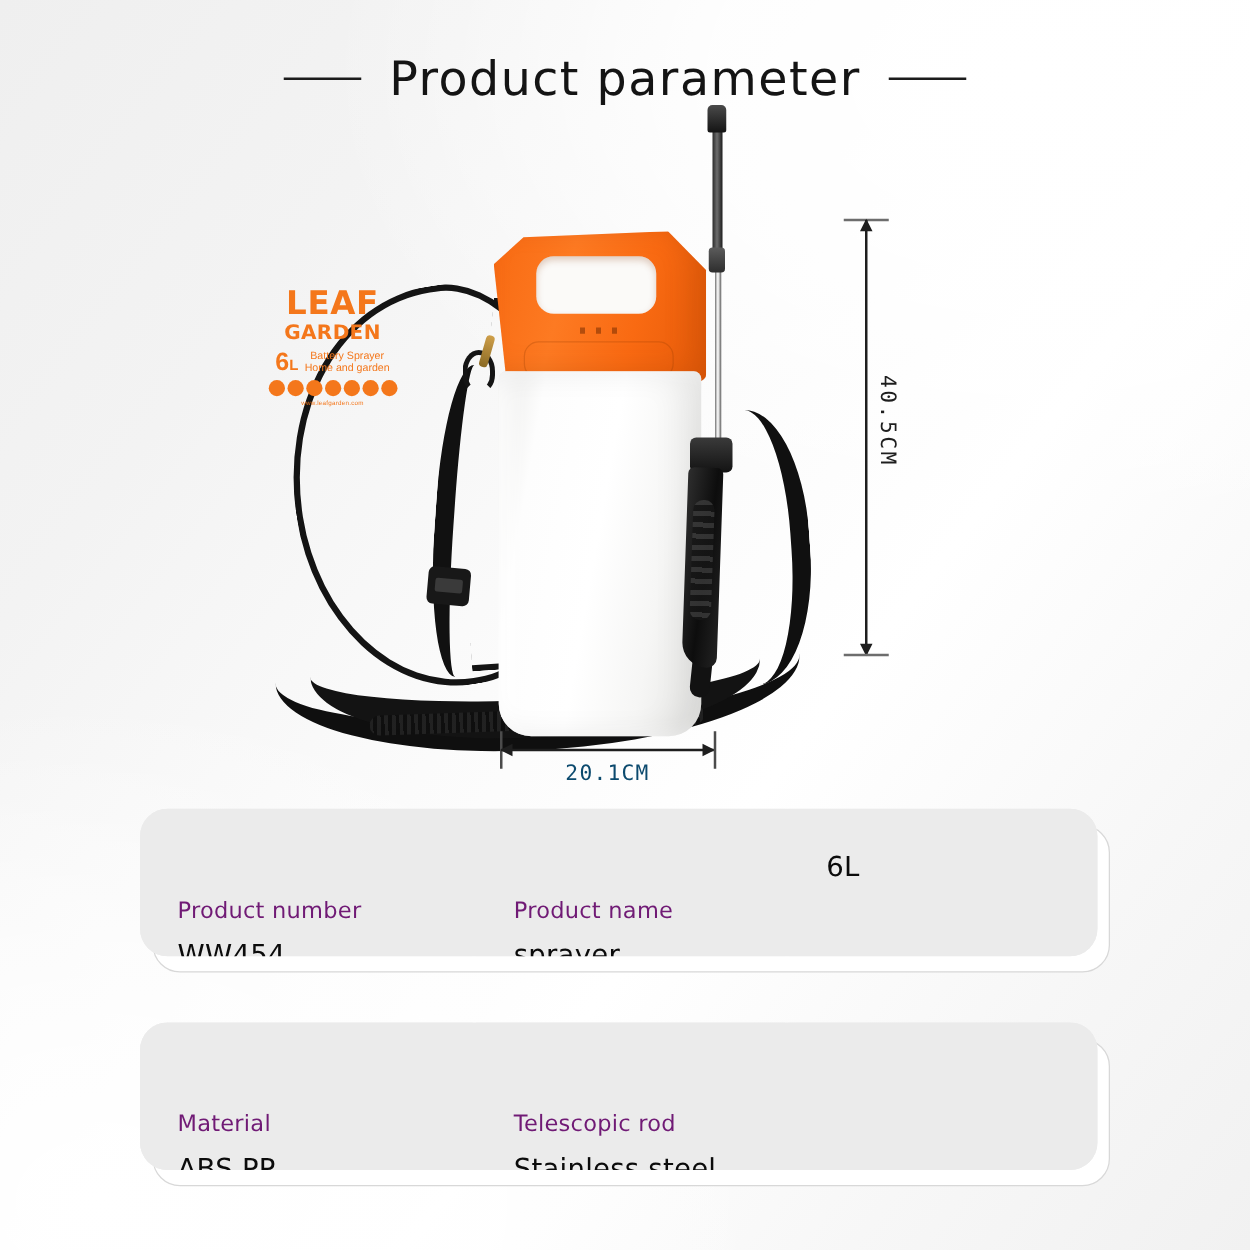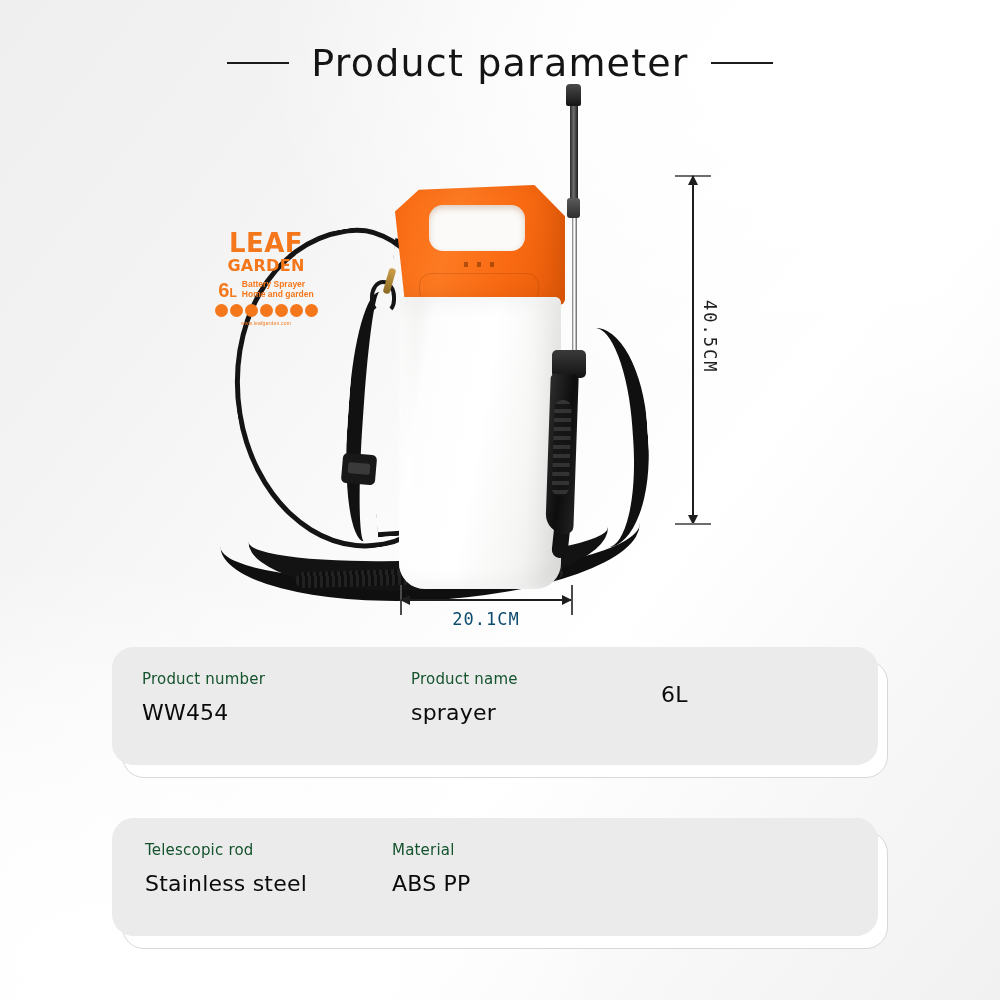--- a/index.html
+++ b/index.html
@@ -234,21 +234,21 @@
     font-size: 16px; font-weight: 700;
     letter-spacing: .3px; line-height: 1.25;
   }
   .lbl-row {
     display: flex; align-items: center; justify-content: center;
     gap: 5px; margin-top: 4px;
   }
   .lbl-cap { font-size: 20px; font-weight: 700; line-height: 1; }
   .lbl-cap span { font-size: 12px; }
   .lbl-tag {
-    font-size: 8.5px; font-weight: 700; line-height: 1.15; text-align: left;
+    font-size: 8.5px; font-weight: 400; line-height: 1.15; text-align: center;
   }
   .lbl-icons {
     display: flex; justify-content: center; gap: 2px; margin-top: 4px;
   }
   .lbl-icons i {
     width: 13px; height: 13px; border-radius: 50%;
     background: #f4771b; display: inline-block;
   }
   .lbl-url { font-size: 5px; margin-top: 3px; letter-spacing: .2px; }
 
@@ -420,25 +420,26 @@
     flex: 0 0 auto;
     padding: 23px 0 0 30px;
     background: #ebebeb;
   }
   .spec-cell.c1 { width: 266px; }
   .spec-cell.c2 { width: 247px; margin-left: 3px; }
   .spec-cell.c3 { width: 247px; margin-left: 3px; }
 
   .spec-key {
     font-family: "DejaVu Sans", sans-serif;
-    font-size: 15px;
+    font-size: 18px;
     font-weight: 400;
-    color: #14532d;
+    color: #701a75;
     line-height: 1.2;
     letter-spacing: .2px;
+    margin-top: 48px;
   }
   .spec-val {
     font-family: "DejaVu Sans", sans-serif;
     font-size: 22px;
     font-weight: 400;
     color: #0b0b0b;
     margin-top: 12px;
     line-height: 1.2;
     letter-spacing: .2px;
   }
@@ -533,26 +534,26 @@
       </div>
       <div class="spec-cell c3">
         <div class="spec-val">6L</div>
       </div>
     </div>
   </div>
 
   <div class="spec-row-wrap r2">
     <div class="spec-shadow"></div>
     <div class="spec-card">
+      <div class="spec-cell c1">
+        <div class="spec-key">Material</div>
+        <div class="spec-val">ABS PP</div>
+      </div>
       <div class="spec-cell c2">
         <div class="spec-key">Telescopic rod</div>
         <div class="spec-val">Stainless steel</div>
       </div>
-      <div class="spec-cell c1">
-        <div class="spec-key">Material</div>
-        <div class="spec-val">ABS PP</div>
-      </div>
       <div class="spec-cell c3">
       </div>
     </div>
   </div>
 
 </div>
 
 </body></html>

